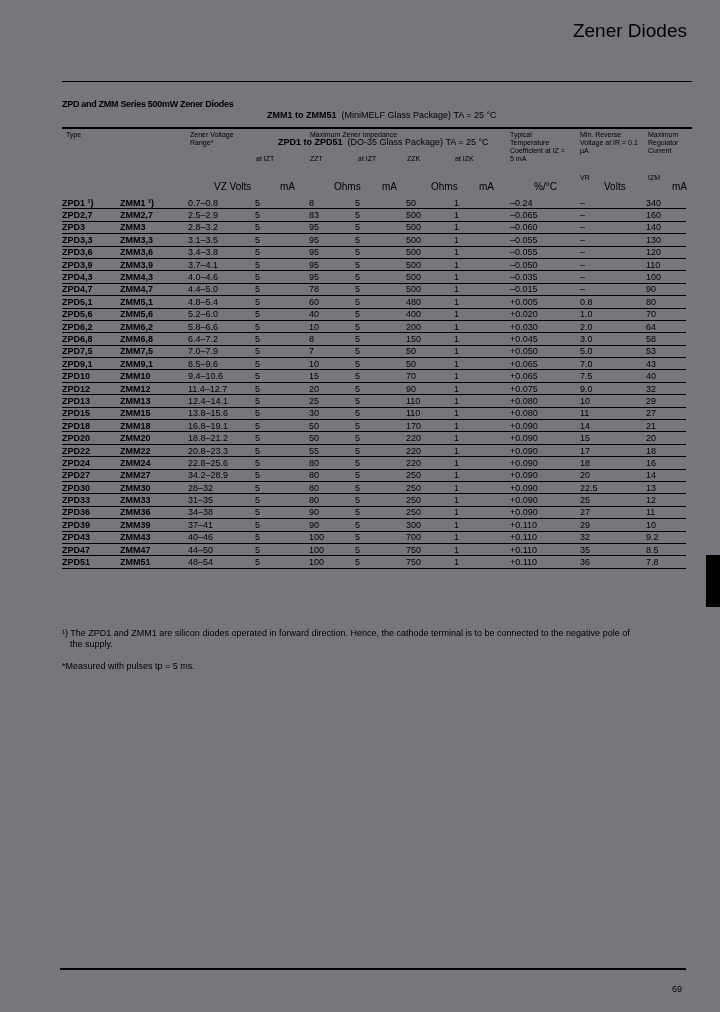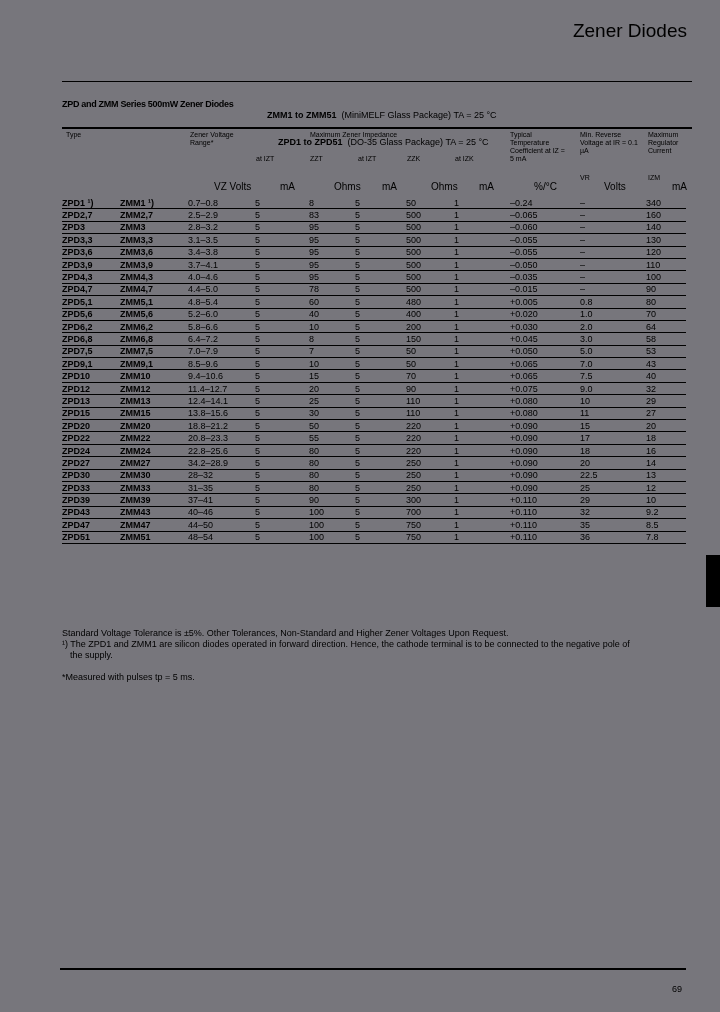--- a/index.html
+++ b/index.html
@@ -305,20 +305,33 @@
         <td class="izt">5</td>
         <td class="zzt">30</td>
         <td class="izt2">5</td>
         <td class="zzk">110</td>
         <td class="izk">1</td>
         <td class="tc">+0.080</td>
         <td class="vr">11</td>
         <td class="izm">27</td>
       </tr>
       <tr>
+        <td class="t1">ZPD18</td>
+        <td class="t2">ZMM18</td>
+        <td class="vz">16.8–19.1</td>
+        <td class="izt">5</td>
+        <td class="zzt">50</td>
+        <td class="izt2">5</td>
+        <td class="zzk">170</td>
+        <td class="izk">1</td>
+        <td class="tc">+0.090</td>
+        <td class="vr">14</td>
+        <td class="izm">21</td>
+      </tr>
+      <tr>
         <td class="t1">ZPD20</td>
         <td class="t2">ZMM20</td>
         <td class="vz">18.8–21.2</td>
         <td class="izt">5</td>
         <td class="zzt">50</td>
         <td class="izt2">5</td>
         <td class="zzk">220</td>
         <td class="izk">1</td>
         <td class="tc">+0.090</td>
         <td class="vr">15</td>
@@ -383,20 +396,33 @@
         <td class="izt">5</td>
         <td class="zzt">80</td>
         <td class="izt2">5</td>
         <td class="zzk">250</td>
         <td class="izk">1</td>
         <td class="tc">+0.090</td>
         <td class="vr">25</td>
         <td class="izm">12</td>
       </tr>
       <tr>
+        <td class="t1">ZPD36</td>
+        <td class="t2">ZMM36</td>
+        <td class="vz">34–38</td>
+        <td class="izt">5</td>
+        <td class="zzt">90</td>
+        <td class="izt2">5</td>
+        <td class="zzk">250</td>
+        <td class="izk">1</td>
+        <td class="tc">+0.090</td>
+        <td class="vr">27</td>
+        <td class="izm">11</td>
+      </tr>
+      <tr>
         <td class="t1">ZPD39</td>
         <td class="t2">ZMM39</td>
         <td class="vz">37–41</td>
         <td class="izt">5</td>
         <td class="zzt">90</td>
         <td class="izt2">5</td>
         <td class="zzk">300</td>
         <td class="izk">1</td>
         <td class="tc">+0.110</td>
         <td class="vr">29</td>
@@ -438,21 +464,20 @@
         <td class="zzk">750</td>
         <td class="izk">1</td>
         <td class="tc">+0.110</td>
         <td class="vr">36</td>
         <td class="izm">7.8</td>
       </tr>
     </tbody>
 </table>
 
 <div class="notes">
-  <p>Standard Voltage Tolerance is ±5%. Other Tolerances, Non-Standard and Higher Zener Voltages Upon Request.</p>
   <p>¹) The ZPD1 and ZMM1 are silicon diodes operated in forward direction. Hence, the cathode terminal is to be connected to the negative pole of</p>
   <p class="indent">the supply.</p>
   <p>&nbsp;</p>
   <p>*Measured with pulses tp = 5 ms.</p>
 </div>
 
 <div class="tab-marker"></div>
 <div class="bottomline"></div>
 <div class="pageno">69</div>
 

